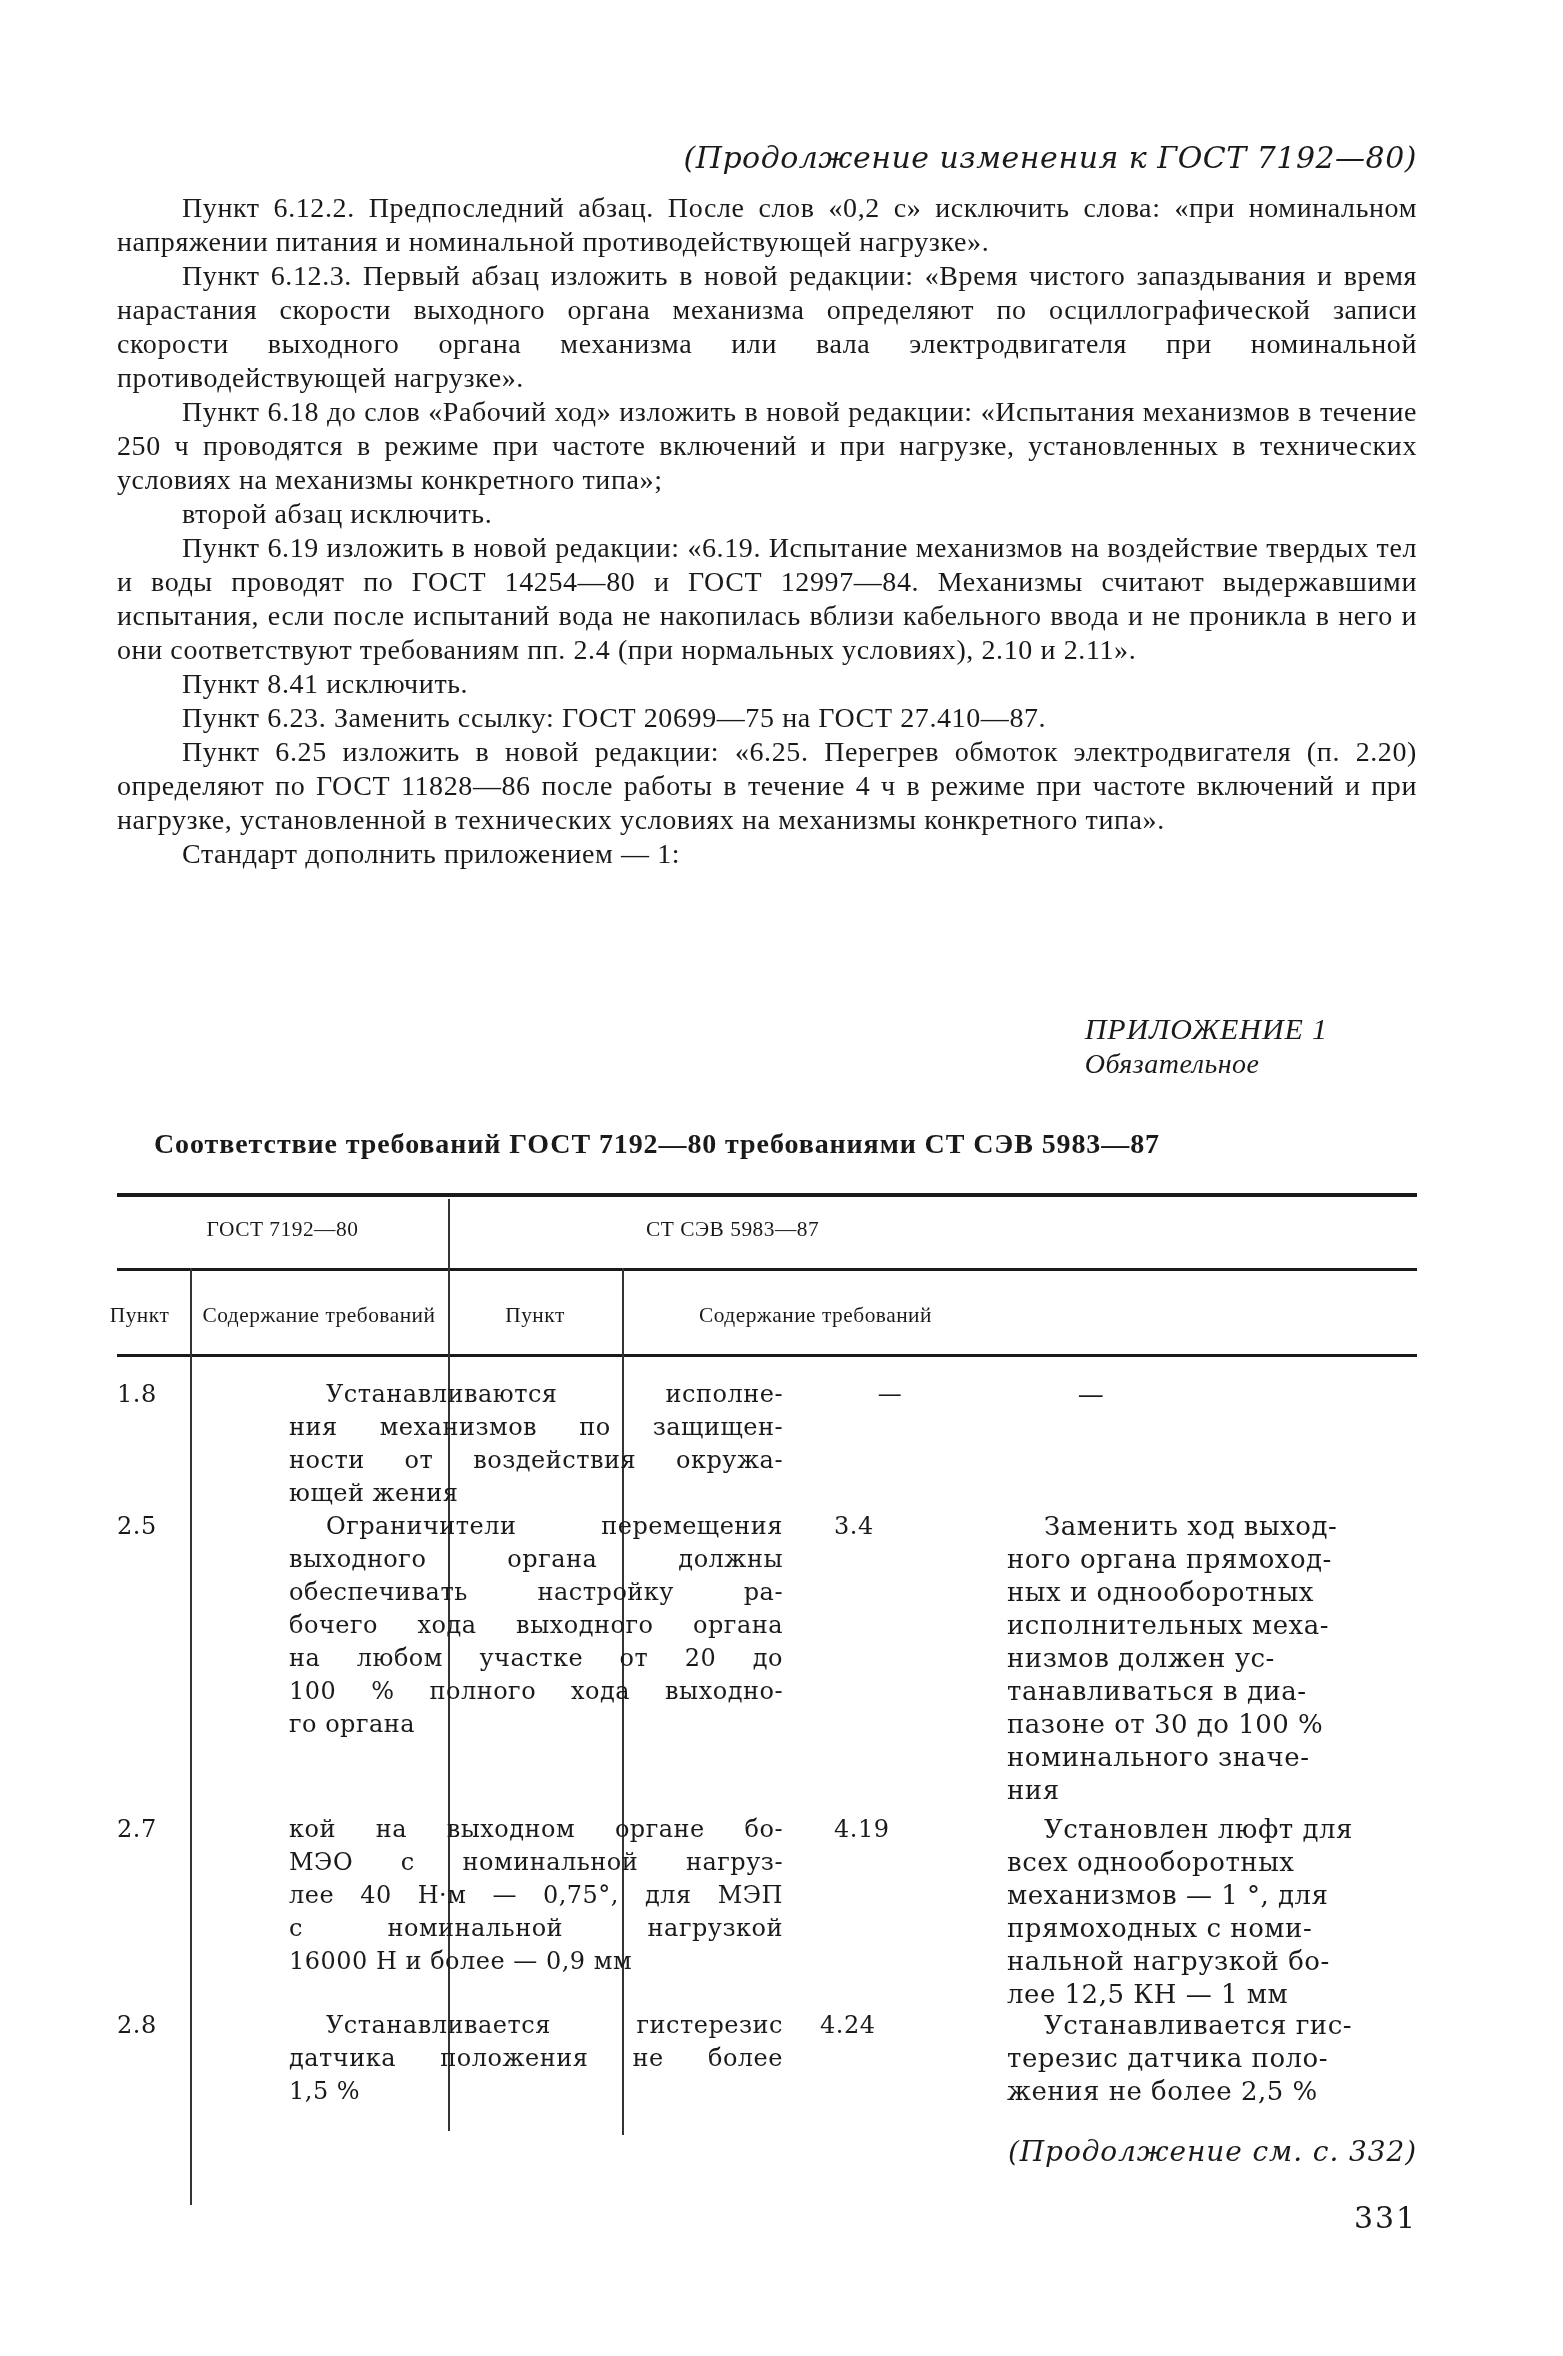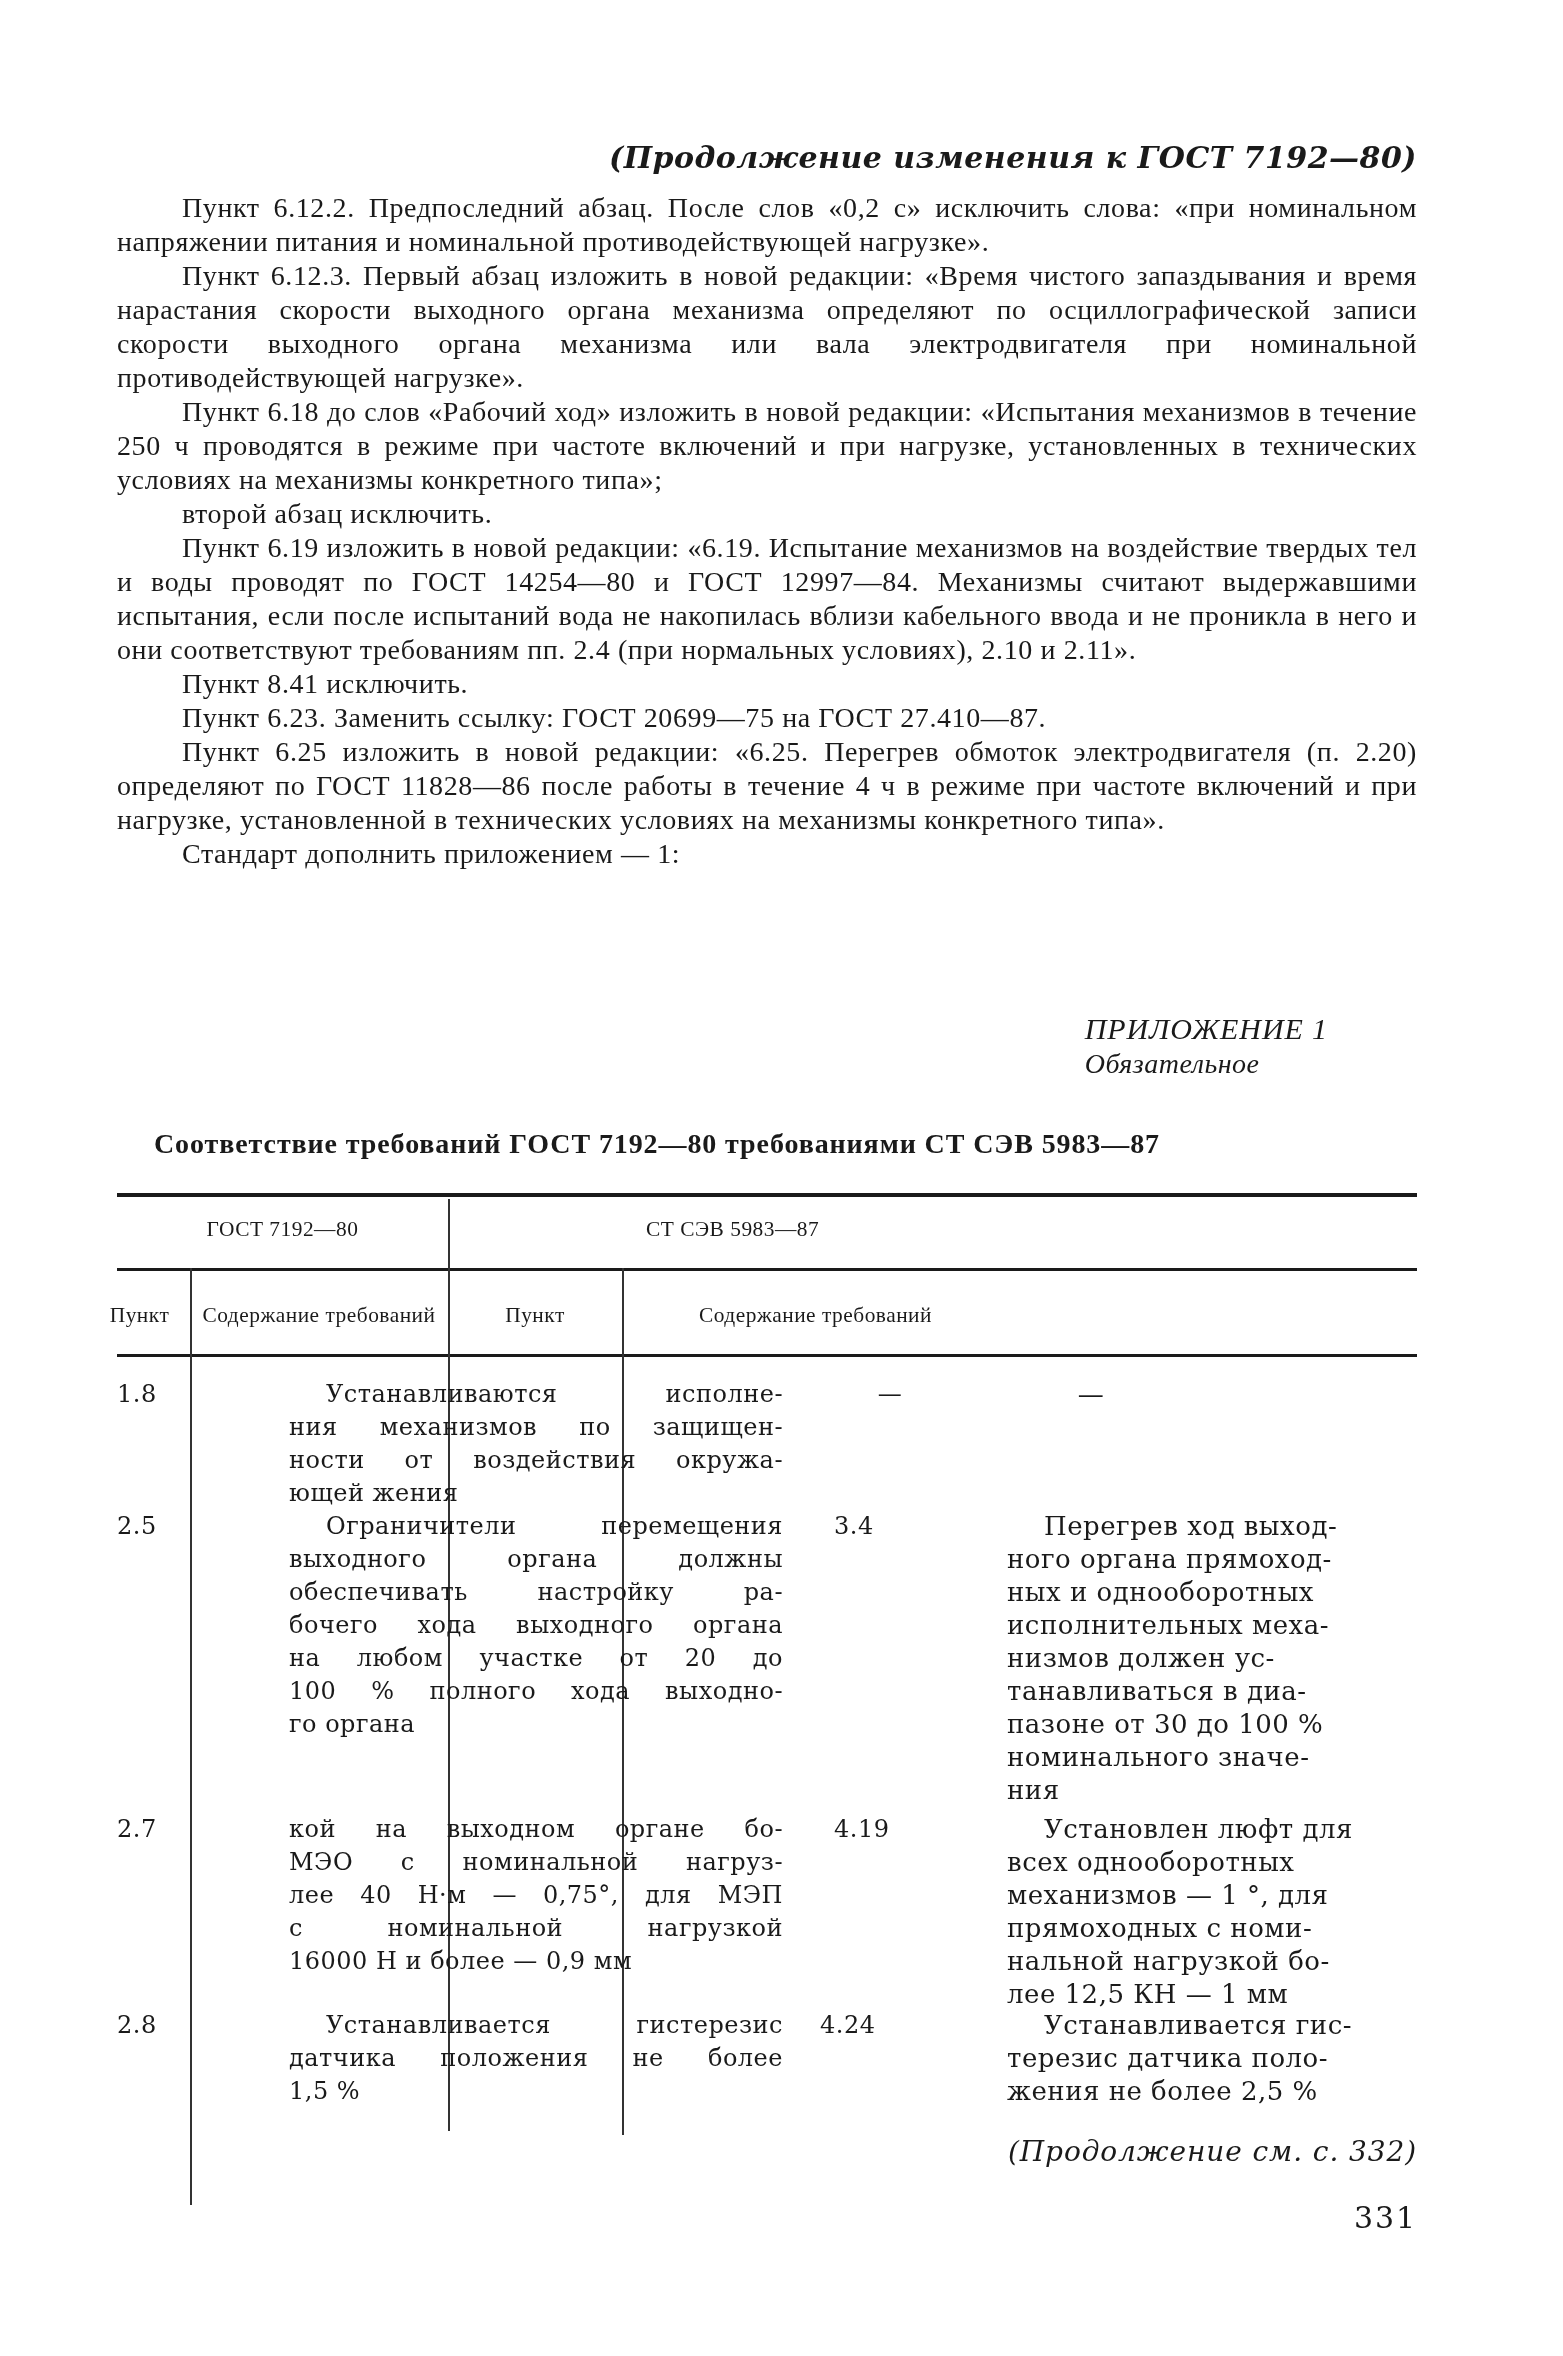--- a/index.html
+++ b/index.html
@@ -4,21 +4,21 @@
   <style>
     html, body { margin: 0; padding: 0; background: #ffffff; }
     body {
       width: 1563px; height: 2357px; position: relative; overflow: hidden;
       font-family: "DejaVu Serif", "Liberation Serif", serif;
       color: #1a1a1a;
     }
     .page { position: absolute; left: 117px; top: 0; width: 1300px; }
     .running-head {
       position: absolute; top: 140px; right: 0;
-      font-style: italic; font-size: 30px; letter-spacing: 0.5px; font-weight: bold;
+      font-style: italic; font-size: 30px; letter-spacing: 0.5px;
     }
     .body-text {
       position: absolute; top: 191px; left: 0; width: 1300px;
       font-family: "Liberation Serif", "DejaVu Serif", serif;
       font-size: 28px; line-height: 34px; text-align: justify;
       letter-spacing: 0.6px;
     }
     .body-text p { margin: 0; text-indent: 65px; }
     .appendix {
       position: absolute; top: 1011px; right: 89px;
@@ -121,21 +121,21 @@
         <span class="line" style="text-indent: 37px; text-align: justify; text-align-last: justify;">Ограничители перемещения</span>
         <span class="line" style="text-align: justify; text-align-last: justify;">выходного органа должны</span>
         <span class="line" style="text-align: justify; text-align-last: justify;">обеспечивать настройку ра-</span>
         <span class="line" style="text-align: justify; text-align-last: justify;">бочего хода выходного органа</span>
         <span class="line" style="text-align: justify; text-align-last: justify;">на любом участке от 20 до</span>
         <span class="line" style="text-align: justify; text-align-last: justify;">100 % полного хода выходно-</span>
         <span class="line">го органа</span>
       </div>
       <div class="cell" style="left: 834px; top: 1510px; width: 112px; text-align: left;">3.4</div>
       <div class="cell narrow" style="left: 1007px; top: 1510px; width: 410px;">
-        <span class="line" style="display: block; text-indent: 37px;">Перегрев ход выход-</span>
+        <span class="line" style="display: block; text-indent: 37px;">Заменить ход выход-</span>
         <span class="line" style="display: block;">ного органа прямоход-</span>
         <span class="line" style="display: block;">ных и однооборотных</span>
         <span class="line" style="display: block;">исполнительных меха-</span>
         <span class="line" style="display: block;">низмов должен ус-</span>
         <span class="line" style="display: block;">танавливаться в диа-</span>
         <span class="line" style="display: block;">пазоне от 30 до 100 %</span>
         <span class="line" style="display: block;">номинального значе-</span>
         <span class="line" style="display: block;">ния</span>
       </div>
     </div>

